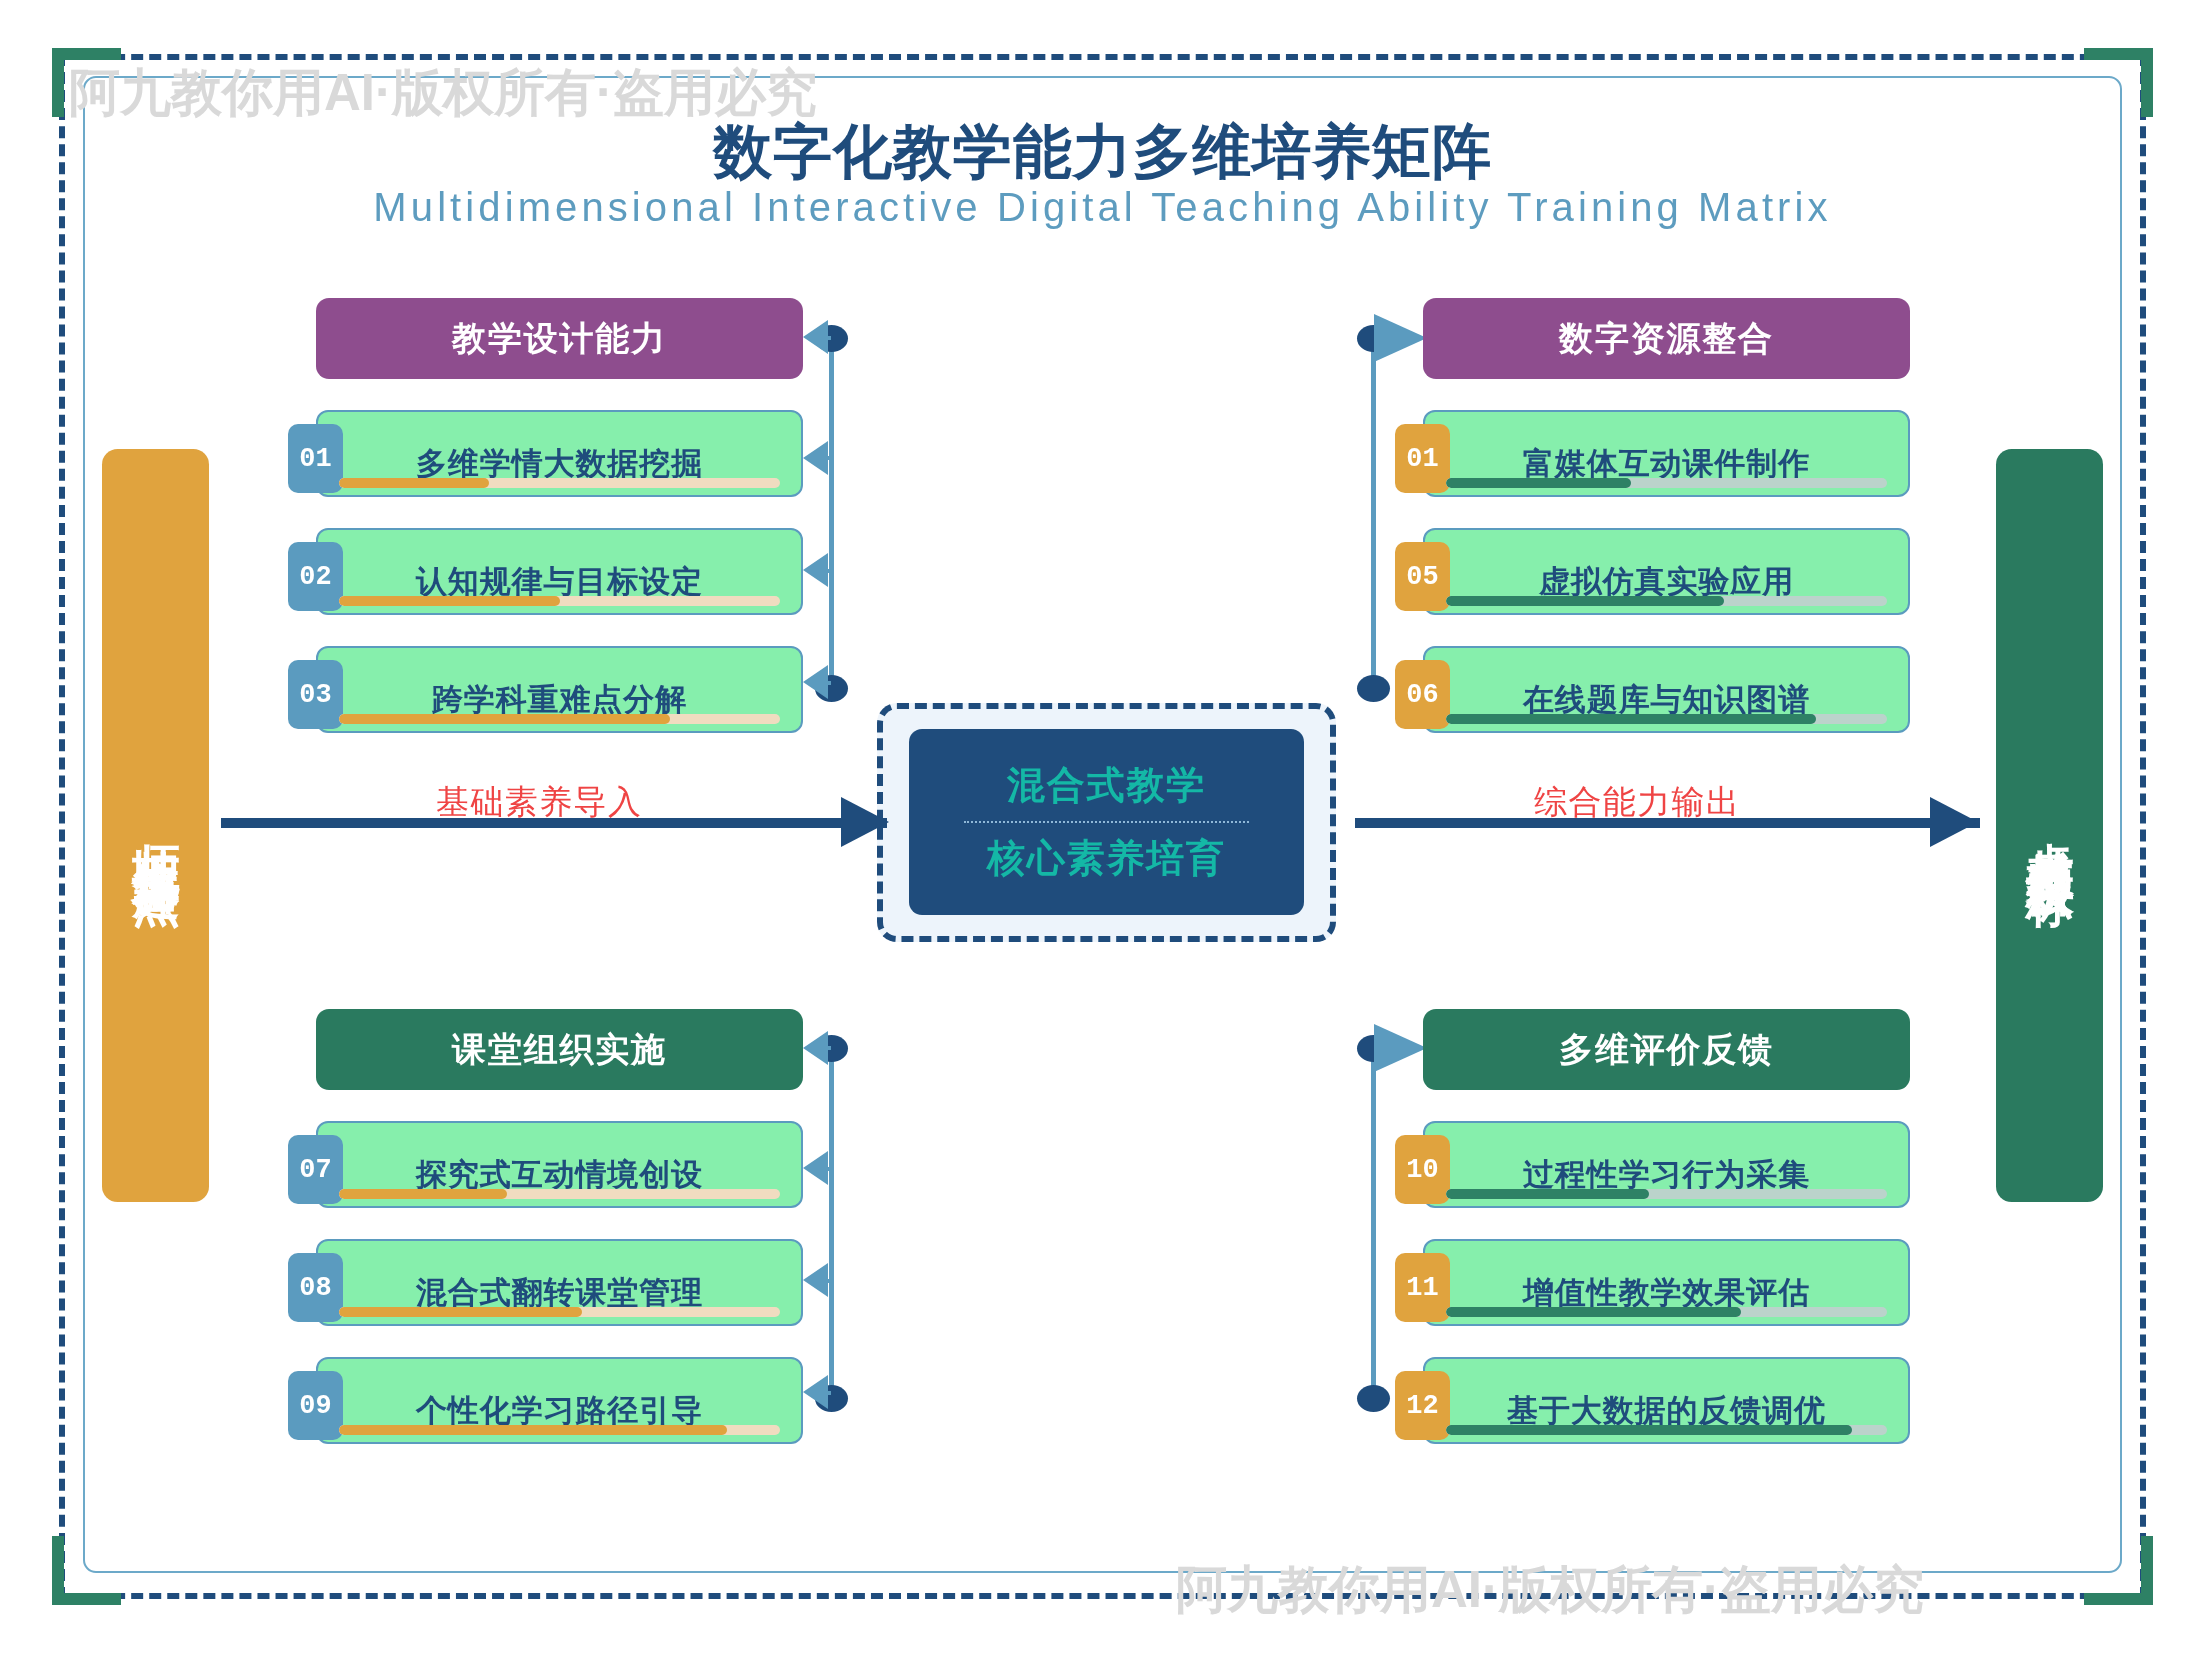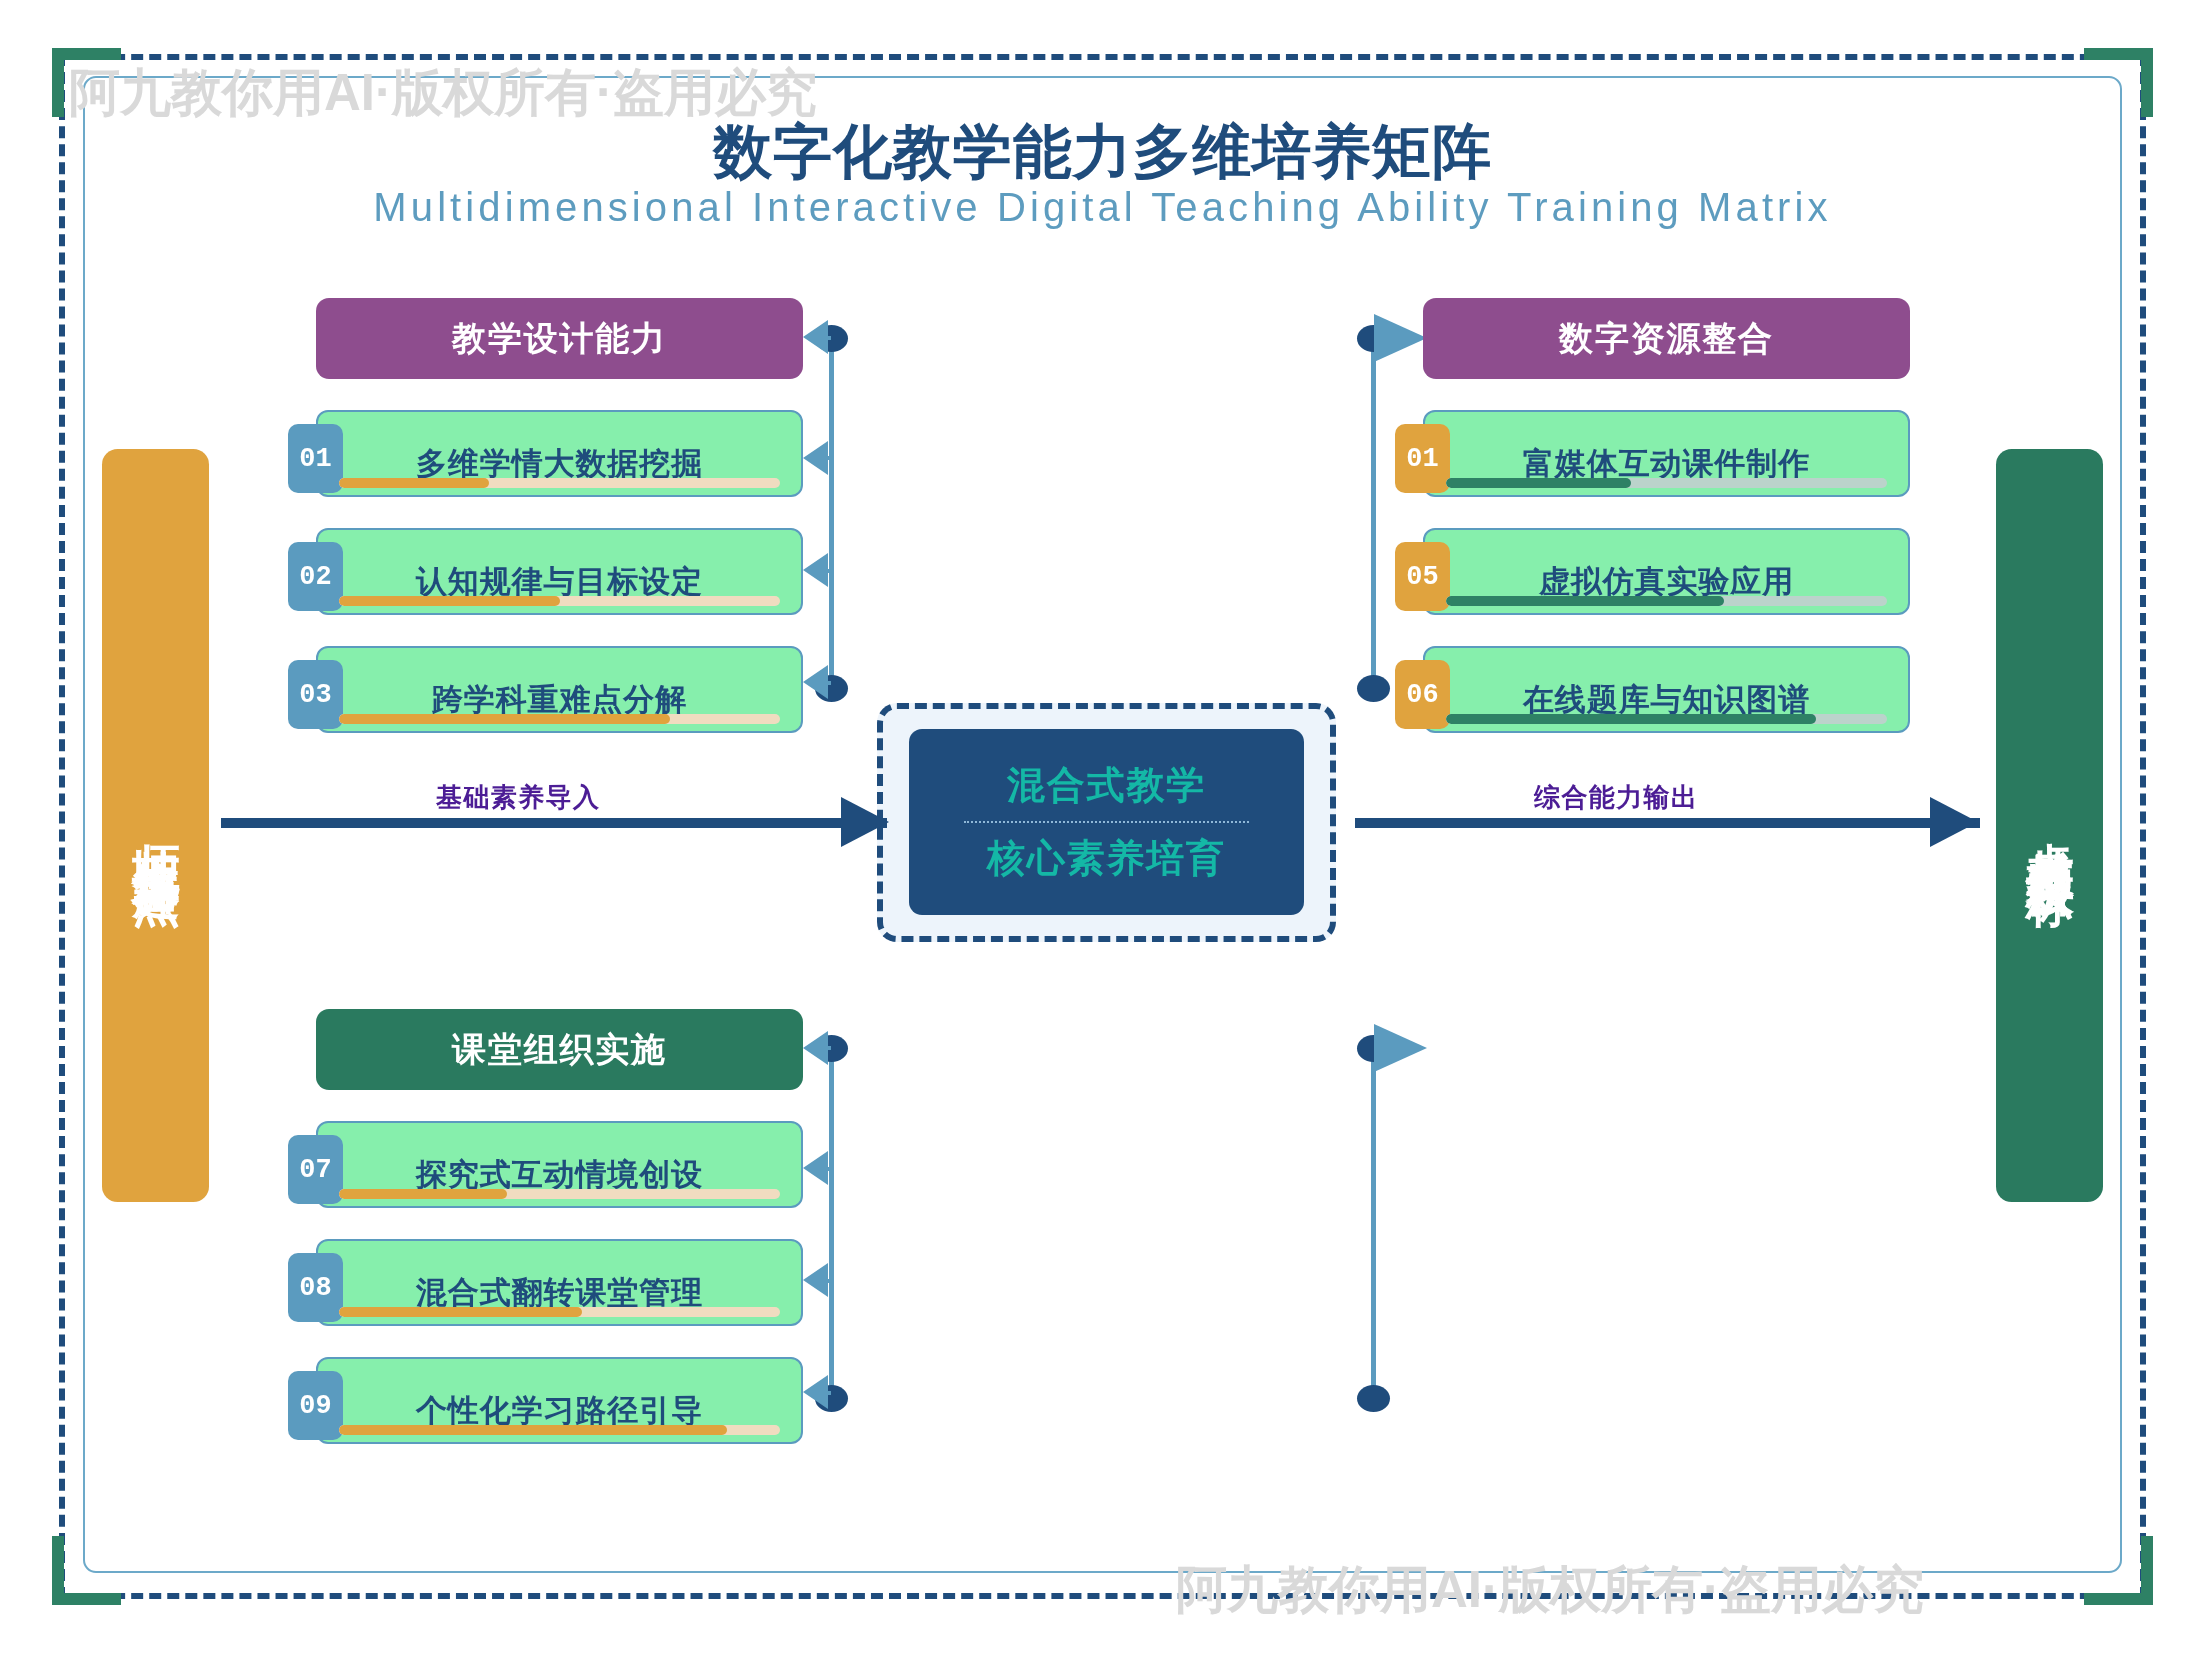--- a/index.html
+++ b/index.html
@@ -148,22 +148,22 @@
   .flow-l{ left:221px;  width:666px; }
   .flow-r{ left:1355px; width:625px; }
   .flowhead{
     position:absolute; top:789px; width:0; height:0;
     border-top:25px solid transparent; border-bottom:25px solid transparent;
     border-left:48px solid #1F4C7C;
   }
   .flowhead-l{ left:841px; }
   .flowhead-r{ left:1930px; }
   .flowlabel{
-    position:absolute; top:772px; color:#4c1d95;
-    font-size:26px; font-weight:700; letter-spacing:1.4px;
+    position:absolute; top:772px; color:#ef4444;
+    font-size:33px; font-weight:400; letter-spacing:1.4px;
   }
   .flowlabel-l{ left:436px; }
   .flowlabel-r{ left:1534px; }
 </style>
 </head>
 <body>
 
 <div id="stage">
 
   <div class="dash-frame"></div>
@@ -318,15 +318,39 @@
     </div>
     <div class="card">
       <div class="badge badge-left">09</div>
       <div class="label">个性化学习路径引导</div>
       <div class="track orange">
           <div class="fill orange" style="width: 88%;"></div>
         </div>
     </div>
   </div>
 
+  <div class="col col-r2">
+    <div class="grp-header hdr-green">多维评价反馈</div>
+    <div class="card">
+      <div class="badge badge-right">10</div>
+      <div class="label">过程性学习行为采集</div>
+      <div class="track green">
+          <div class="fill green" style="width: 46%;"></div>
+        </div>
+    </div>
+    <div class="card">
+      <div class="badge badge-right">11</div>
+      <div class="label">增值性教学效果评估</div>
+      <div class="track green">
+          <div class="fill green" style="width: 67%;"></div>
+        </div>
+    </div>
+    <div class="card">
+      <div class="badge badge-right">12</div>
+      <div class="label">基于大数据的反馈调优</div>
+      <div class="track green">
+          <div class="fill green" style="width: 92%;"></div>
+        </div>
+    </div>
+  </div>
 
 </div>
 
 
 </body></html>

